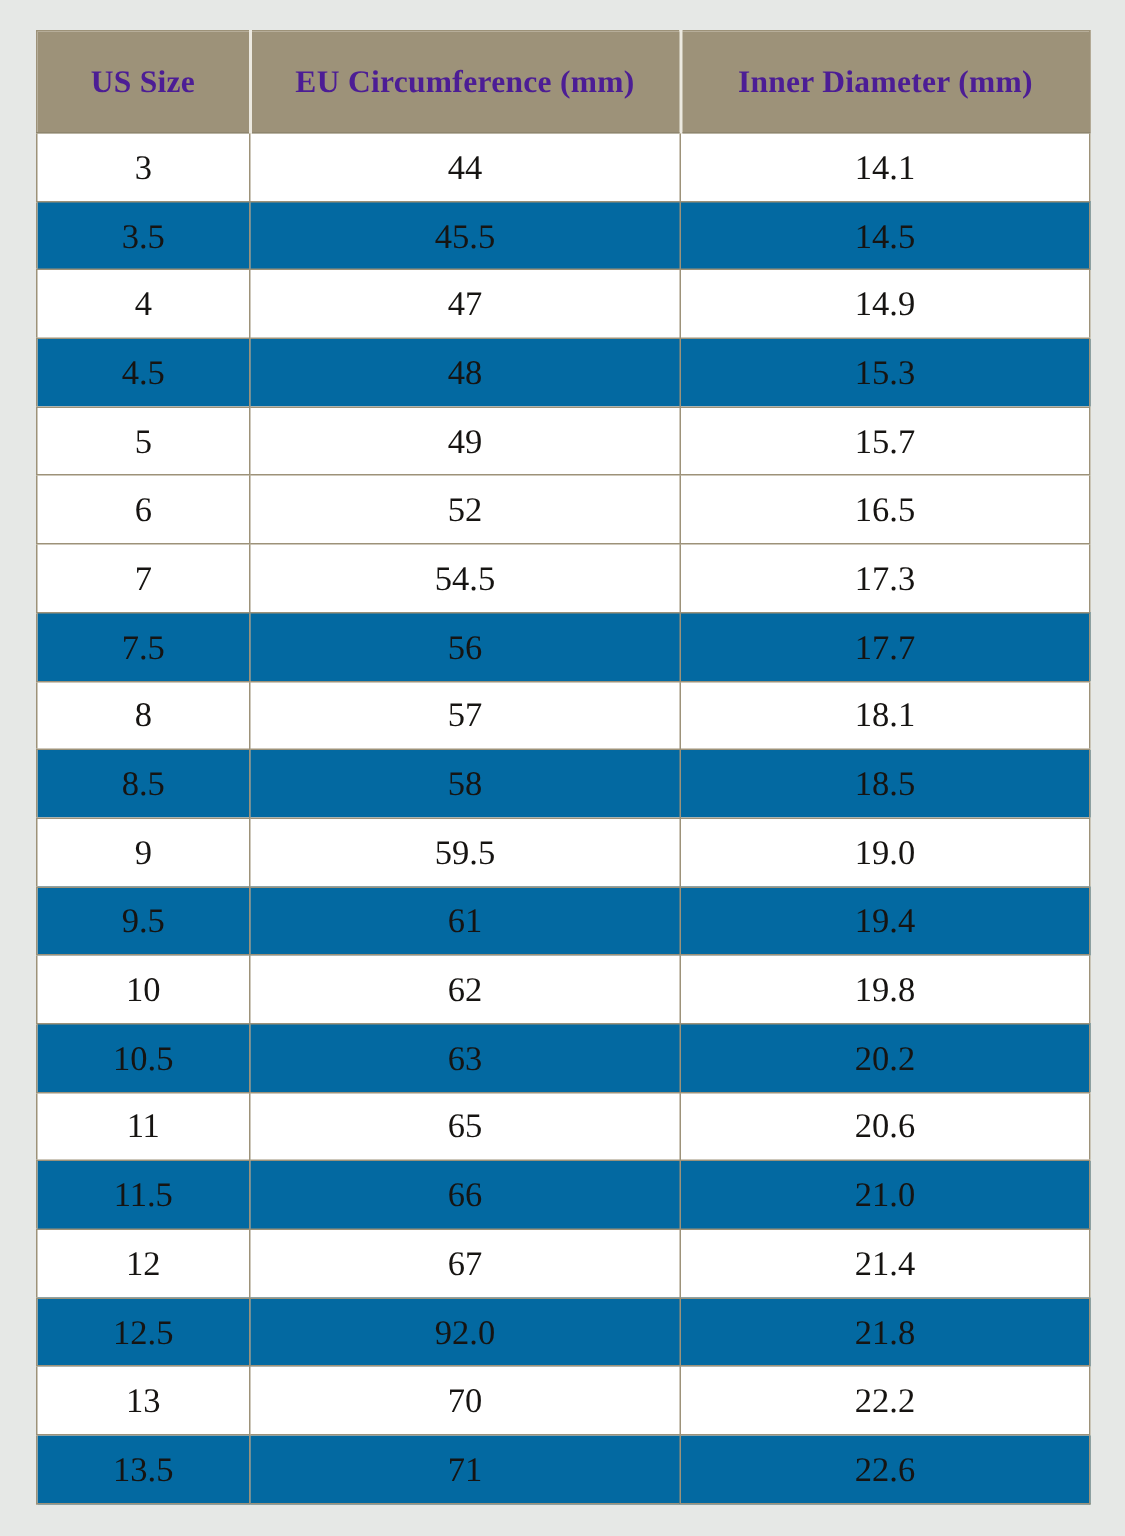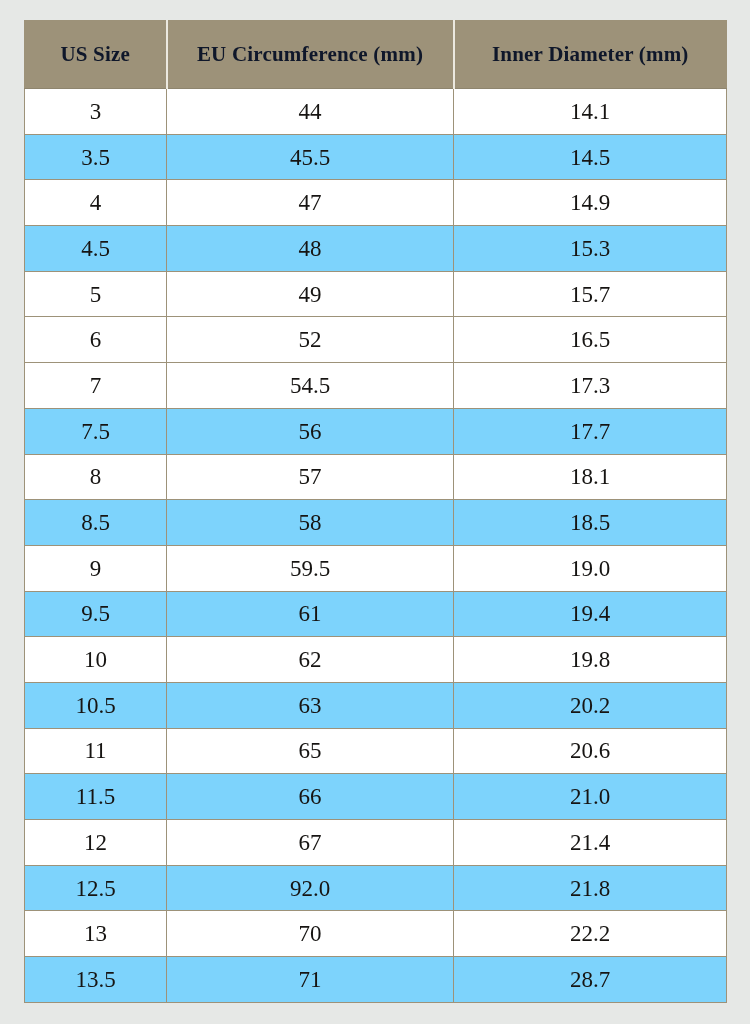--- a/index.html
+++ b/index.html
@@ -41,21 +41,21 @@
   col.c-eu   { width: 287px; }
   col.c-id   { width: 273px; }
 
   
   #size-table thead tr {
     height: 68px;
   }
 
   #size-table thead th {
     background: #9d9279;
-    color: #0f172a;
+    color: #4c1d95;
     font-family: "Liberation Serif", "DejaVu Serif", serif;
     font-weight: bold;
     font-size: 21px;
     letter-spacing: 0.2px;
     text-align: center;
     vertical-align: middle;
     border-right: 2px solid #ece9e0;
     border-bottom: 1px solid #8e856e;
     padding: 0 6px;
     white-space: nowrap;
@@ -64,21 +64,21 @@
   #size-table thead th:last-child {
     border-right: none;
   }
 
   
   #size-table tbody tr {
     height: 39.8px;
   }
 
   #size-table tbody tr.row-odd  { background: #ffffff; }
-  #size-table tbody tr.row-even { background: #7dd3fc; margin-left: 16px; }
+  #size-table tbody tr.row-even { background: #0369a1; margin-left: 16px; }
 
   #size-table tbody td {
     text-align: center;
     vertical-align: middle;
     font-family: "Liberation Serif", "DejaVu Serif", serif;
     font-size: 23px;
     color: #161412;
     border-right: 1px solid #9d9279;
     border-bottom: 1px solid #9d9279;
     padding: 0 6px;
@@ -206,18 +206,18 @@
           <td>21.8</td>
         </tr>
         <tr class="row-odd">
           <td>13</td>
           <td>70</td>
           <td>22.2</td>
         </tr>
         <tr class="row-even">
           <td>13.5</td>
           <td>71</td>
-          <td>28.7</td>
+          <td>22.6</td>
         </tr>
       </tbody>
   </table>
 
 </div>
 
 </body></html>

